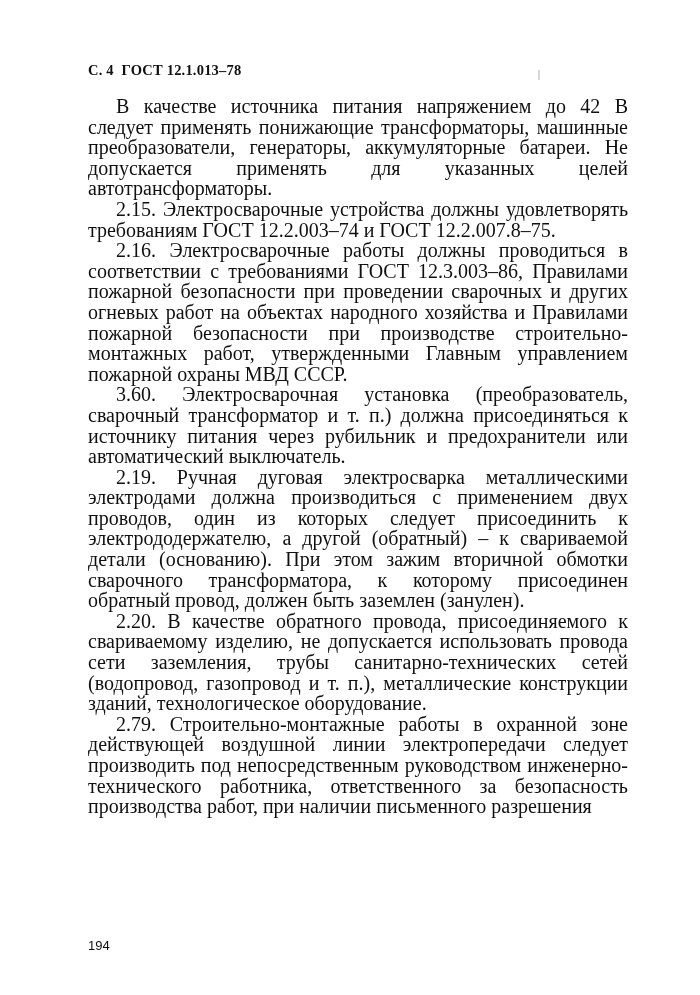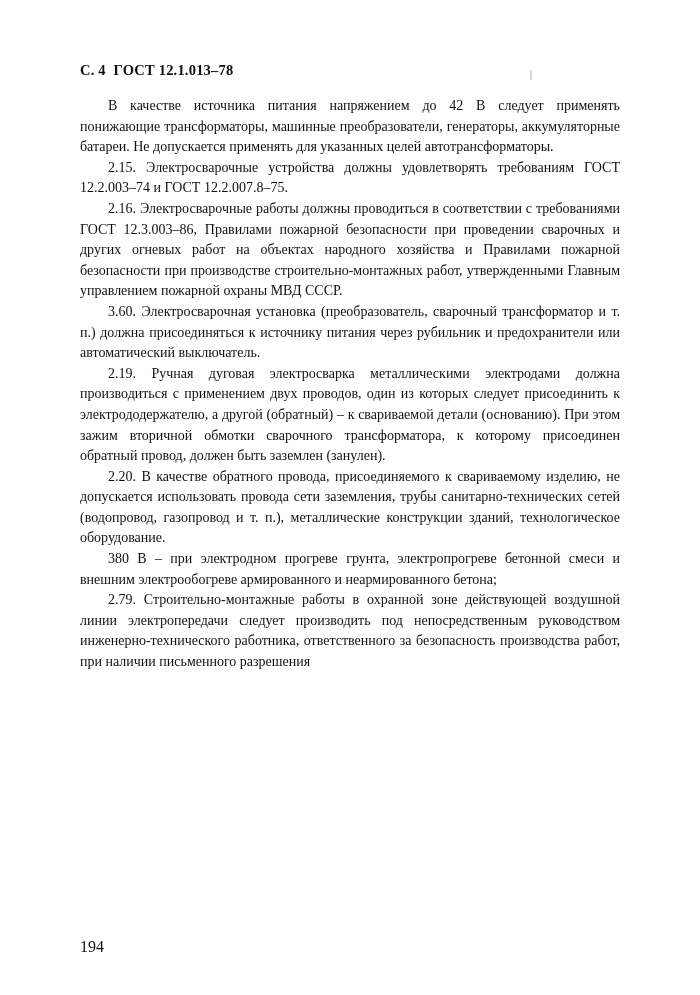--- a/index.html
+++ b/index.html
@@ -10,21 +10,21 @@
     width: 700px;
     height: 995px;
     background: #ffffff;
     font-family: "Liberation Serif", serif;
     color: #101010;
     position: relative;
     overflow: hidden;
   }
   .page {
     position: absolute;
-    left: 8px; top: 0;
+    left: 16px; top: 0;
     width: 616px;
     height: 995px;
   }
   .header {
     position: absolute;
     left: 72px;
     top: 62px;
     font-family: "Liberation Serif", serif;
     font-weight: bold;
     font-size: 14.5px;
@@ -33,35 +33,35 @@
   }
   .header .pg { margin-right: 4px; }
   .content {
     position: absolute;
     left: 72px;
     top: 96px;
     width: 556px;
   }
   p {
     margin: 0 16px 0 0;
-    font-size: 14px;
+    font-size: 20px;
     line-height: 20.6px;
     text-align: justify;
     text-justify: inter-word;
     hyphens: manual;
   }
   p.ind {
     text-indent: 28px;
   }
   .footer {
     position: absolute;
     left: 72px;
     top: 938px;
-    font-size: 16px;
-    font-family: Liberation Serif, serif;
+    font-size: 13px;
+    font-family: Liberation Sans, sans-serif;
   }
   .mark {
     position: absolute;
     right: 92px;
     top: 70px;
     width: 2px;
     height: 10px;
     background: #d8d8d8;
   }
 </style>
@@ -77,21 +77,20 @@
     <span>ГОСТ 12.1.013–78</span>
   </div>
 
   <div class="content">
     <p class="ind">В качестве источника питания напряжением до 42 В следует применять понижающие  трансформаторы, машинные преобразователи, генераторы, аккумуляторные батареи. Не допускается применять для указанных целей автотрансформаторы.</p>
     <p class="ind">2.15. Электросварочные устройства должны удовлетворять требованиям ГОСТ 12.2.003–74 и ГОСТ 12.2.007.8–75.</p>
     <p class="ind">2.16. Электросварочные работы должны проводиться в соответствии с требованиями ГОСТ 12.3.003–86, Правилами пожарной безопасности при проведении сварочных и других огневых работ на объектах народного хозяйства и Правилами пожарной безопасности при производстве строительно-монтажных работ, утвержденными Главным управлением пожарной охраны МВД СССР.</p>
     <p class="ind">3.60. Электросварочная установка (преобразователь, сварочный трансформатор и т. п.) должна присоединяться к источнику питания через рубильник и предохранители или автоматический выключатель.</p>
     <p class="ind">2.19. Ручная дуговая электросварка металлическими электродами должна производиться с применением двух проводов, один из которых следует присоединить к электрододержателю,  а другой (обратный) – к свариваемой детали (основанию). При этом зажим вторичной обмотки сварочного трансформатора, к которому присоединен обратный провод, должен быть заземлен (занулен).</p>
     <p class="ind">2.20. В качестве обратного провода, присоединяемого к свариваемому изделию, не допускается использовать провода сети заземления, трубы санитарно-технических сетей (водопровод, газопровод и т. п.), металлические конструкции зданий, технологическое оборудование.</p>
-    <p class="ind">380 В – при электродном прогреве грунта, электропрогреве бетонной смеси и внешним электрообогреве армированного и неармированного бетона;</p>
     <p class="ind">2.79. Строительно-монтажные работы в охранной зоне действующей воздушной линии электропередачи следует производить под непосредственным руководством инженерно-технического работника, ответственного за безопасность производства работ, при наличии письменного разрешения</p>
   </div>
 
   <div class="footer">
     <span>194</span>
   </div>
 
 </div>
 
 </body></html>

